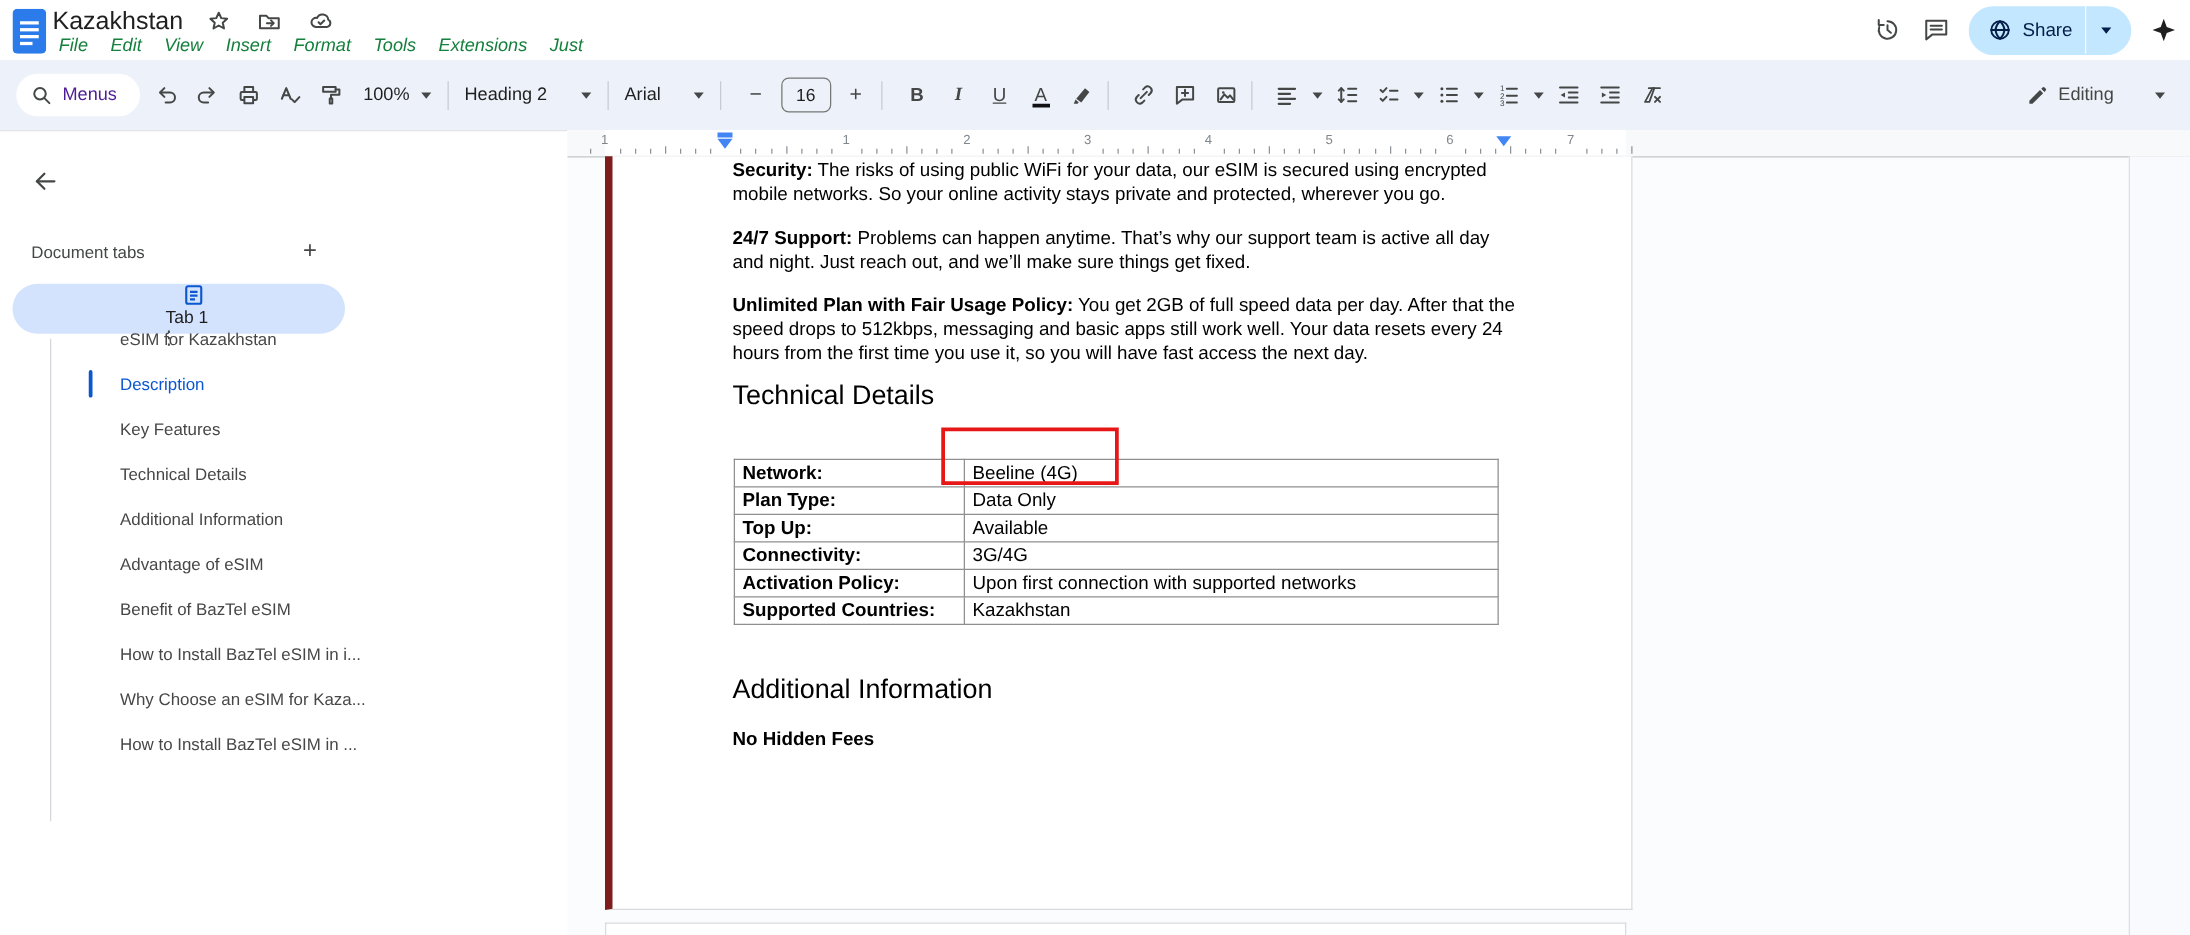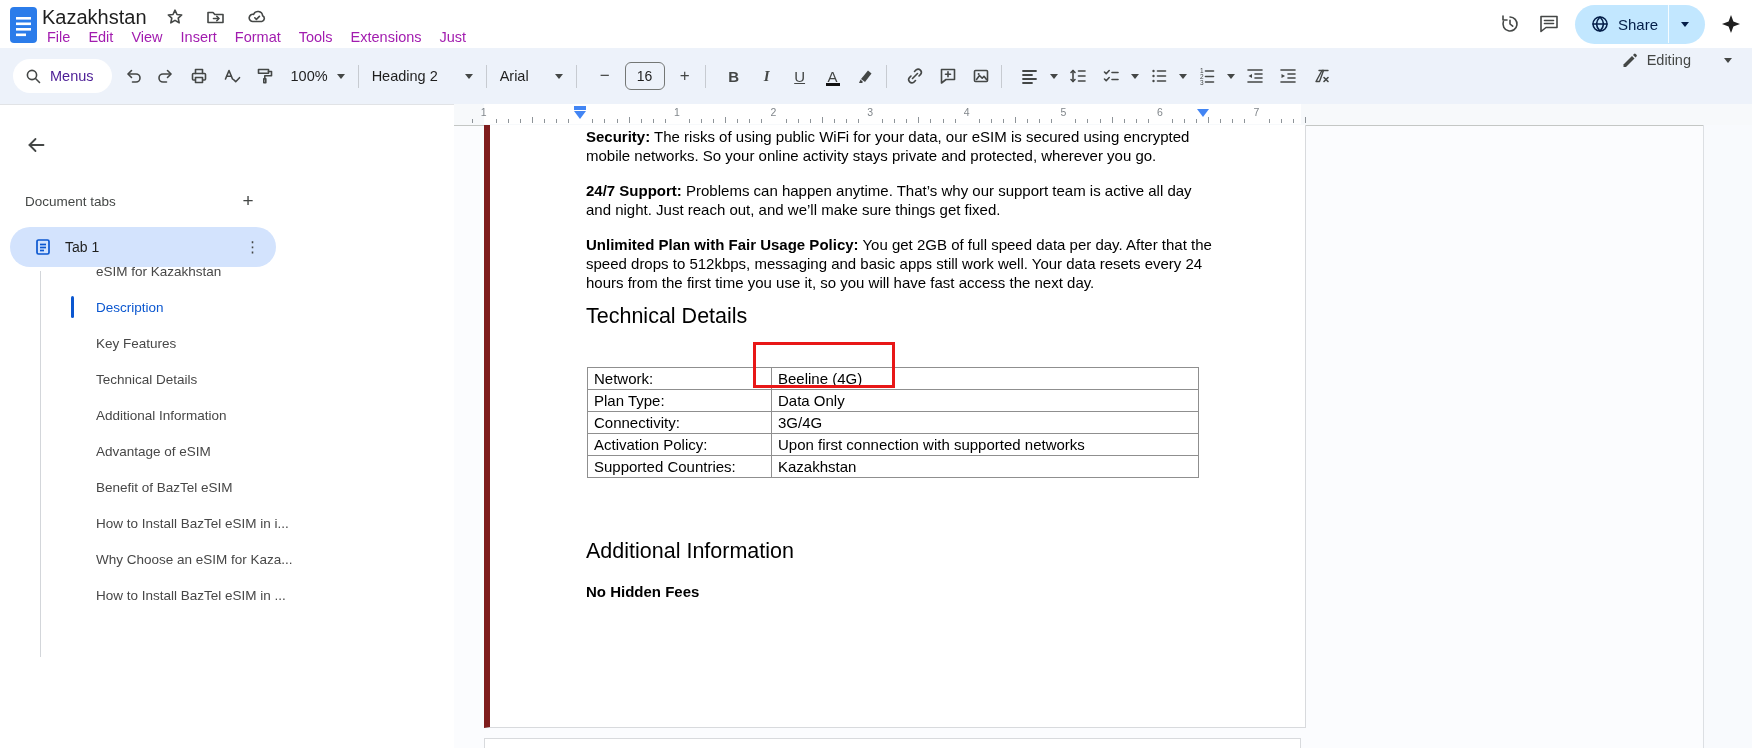--- a/index.html
+++ b/index.html
@@ -12,21 +12,21 @@
   .ico{stroke:#444746;fill:none;stroke-width:1.6;stroke-linecap:round;stroke-linejoin:round;}
   .caret{width:0;height:0;border-left:4px solid transparent;border-right:4px solid transparent;border-top:5px solid #444746;}
   .iconbtn{display:flex;align-items:center;justify-content:center;width:26px;height:26px;border-radius:4px;cursor:pointer;flex:0 0 auto;}
 
   
   .header{position:absolute;left:0;top:0;width:1752px;height:48px;background:#ffffff;}
   .logo{position:absolute;left:10px;top:7px;}
   .title-row{position:absolute;left:42px;top:4px;display:flex;align-items:center;gap:15px;}
   .doc-title{font-size:20px;color:#1f1f1f;}
   .menu-row{position:absolute;left:38px;top:27px;display:flex;}
-  .menu-item{font-size:14.5px;color:#a21caf;padding:2px 9px;border-radius:6px;cursor:pointer;}
+  .menu-item{font-size:14.5px;color:#15803d;padding:2px 9px;border-radius:6px;cursor:pointer;font-style:italic;}
   .hdr-right{position:absolute;right:0;top:0;height:48px;display:flex;align-items:center;gap:13px;padding-right:8px;}
   .share-pill{display:flex;align-items:center;height:39px;background:#c2e7ff;border-radius:20px;padding:0 4px 0 16px;cursor:pointer;}
   .share-pill .lbl{font-size:15px;font-weight:500;color:#041e49;margin:0 10px 0 9px;}
   .share-div{width:1px;height:38px;background:rgba(255,255,255,.85);}
   .share-caret{padding:0 12px;}
 
   
   .toolbar{position:absolute;left:0;top:48px;width:1752px;height:56px;background:#edf2fa;display:flex;align-items:center;padding-left:13px;box-sizing:border-box;}
   .menus-pill{display:flex;align-items:center;gap:8px;background:#ffffff;border-radius:17px;height:34px;padding:0 18px 0 12px;cursor:pointer;}
   .menus-pill span{font-size:14.5px;color:#4c1d95;}
@@ -35,30 +35,30 @@
   .tool-label{font-size:14.5px;color:#1f1f1f;}
   .zoom-ctl,.style-ctl,.font-ctl{display:flex;align-items:center;gap:9px;padding:0 6px;cursor:pointer;}
   .style-ctl .tool-label{width:84px;}
   .font-ctl .tool-label{width:46px;}
   .sizebox{width:38px;height:26px;border:1px solid #747775;border-radius:6px;display:flex;align-items:center;justify-content:center;font-size:14px;color:#1f1f1f;background:transparent;}
   .fmt-letter{font-size:15px;color:#444746;font-weight:bold;width:26px;height:26px;display:flex;align-items:center;justify-content:center;cursor:pointer;}
   .fmt-italic{font-style:italic;font-family:"Liberation Serif",serif;font-weight:600;}
   .fmt-under{text-decoration:underline;font-weight:500;}
   .color-a{position:relative;font-weight:500;}
   .color-a i{position:absolute;left:6px;right:6px;bottom:3px;height:3.5px;background:#111;font-style:normal;}
-  .editing-ctl{position:absolute;right:14px;top:32px;height:56px;display:flex;align-items:center;gap:9px;padding:0 6px;cursor:pointer;}
+  .editing-ctl{position:absolute;right:14px;top:48px;height:56px;display:flex;align-items:center;gap:9px;padding:0 6px;cursor:pointer;}
   .editing-ctl .tool-label{color:#444746;margin-right:24px;}
 
   
   .sidebar{position:absolute;left:0;top:104px;width:454px;height:644px;background:#ffffff;border-top:1px solid #e1e3e6;}
   .back-btn{position:absolute;left:18px;top:22px;width:36px;height:36px;display:flex;align-items:center;justify-content:center;border-radius:50%;cursor:pointer;}
   .tabs-hdr{position:absolute;left:25px;top:83px;width:236px;display:flex;align-items:center;justify-content:space-between;}
   .tabs-hdr .cap{font-size:13.5px;color:#444746;}
   .add-tab{width:26px;height:26px;display:flex;align-items:center;justify-content:center;font-size:19px;color:#444746;border-radius:50%;cursor:pointer;}
-  .tab-pill{position:absolute;left:10px;top:122px;width:266px;height:40px;background:#d3e3fd;border-radius:20px;display:flex;align-items:center;cursor:pointer;}
+  .tab-pill{position:absolute;left:10px;top:122px;width:266px;height:40px;background:#d3e3fd;border-radius:20px;display:flex;align-items:center;cursor:pointer;flex-direction:column;}
   .tab-pill .ticon{margin-left:24px;}
   .tab-pill .tlabel{font-size:14px;color:#1f1f1f;margin-left:13px;flex:1;}
   .tab-pill .dots{color:#444746;font-size:15px;letter-spacing:0;margin-right:16px;cursor:pointer;}
   .guide-line{position:absolute;left:40px;top:166px;width:1px;height:386px;background:#d3d6da;}
   .outline{position:absolute;left:62px;top:148px;width:260px;margin-left:34px;}
   .outline-item{height:36px;display:flex;align-items:center;position:relative;cursor:pointer;}
   .outline-item span{font-size:13.5px;color:#474747;white-space:nowrap;overflow:hidden;text-overflow:ellipsis;max-width:250px;}
   .outline-item.active span{color:#0b57d0;}
   .outline-item.active::before{content:"";position:absolute;left:-25px;top:7px;width:3px;height:22px;background:#0b57d0;border-radius:3px;}
 
@@ -72,21 +72,21 @@
   .ind-bar{position:absolute;width:12px;height:4px;background:#4285f4;cursor:pointer;}
   .right-gutter{position:absolute;left:1249px;top:21px;width:49px;height:623px;background:#f8fafd;border-left:1px solid #dcdfe3;}
 
   .page{position:absolute;left:30px;top:21px;width:815px;height:602px;background:#ffffff;border-left:6px solid #7f1d1d;border-right:1px solid #d8dadd;border-bottom:1px solid #d8dadd;cursor:text;}
   .page2{position:absolute;left:30px;top:634px;width:815px;height:12px;background:#ffffff;border:1px solid #d8dadd;border-bottom:none;}
   .para{position:absolute;left:96px;width:629px;font-size:15px;line-height:19px;color:#000;}
   .h-doc{position:absolute;left:96px;font-size:21.5px;color:#000;font-weight:400;white-space:nowrap;}
   .boldline{position:absolute;left:96px;font-size:15px;font-weight:bold;color:#000;}
   .dtable{position:absolute;left:97px;top:242px;border-collapse:collapse;}
   .dtable td{border:1px solid #8f8f8f;height:21px;padding:0 0 0 6px;font-size:15px;color:#000;vertical-align:middle;}
-  .dtable td.l{width:177px;font-weight:normal;}
+  .dtable td.l{width:177px;font-weight:bold;}
   .dtable td.v{width:420px;}
   .redbox{position:absolute;left:263px;top:217px;width:136px;height:40px;border:3px solid #e81717;pointer-events:none;}
 </style>
 </head>
 <body>
 
 <div class="header">
   <div class="logo">
     <svg width="27" height="36" viewBox="0 0 27 36">
       <rect x="0" y="0" width="27" height="36" rx="4" fill="#2b7cea"></rect>
@@ -506,20 +506,24 @@
       <tbody>
           <tr>
             <td class="l">Network:</td>
             <td class="v">Beeline (4G)</td>
           </tr>
       <tr>
             <td class="l">Plan Type:</td>
             <td class="v">Data Only</td>
           </tr>
       <tr>
+            <td class="l">Top Up:</td>
+            <td class="v">Available</td>
+          </tr>
+      <tr>
             <td class="l">Connectivity:</td>
             <td class="v">3G/4G</td>
           </tr>
       <tr>
             <td class="l">Activation Policy:</td>
             <td class="v">Upon first connection with supported networks</td>
           </tr>
       <tr>
             <td class="l">Supported Countries:</td>
             <td class="v">Kazakhstan</td>

